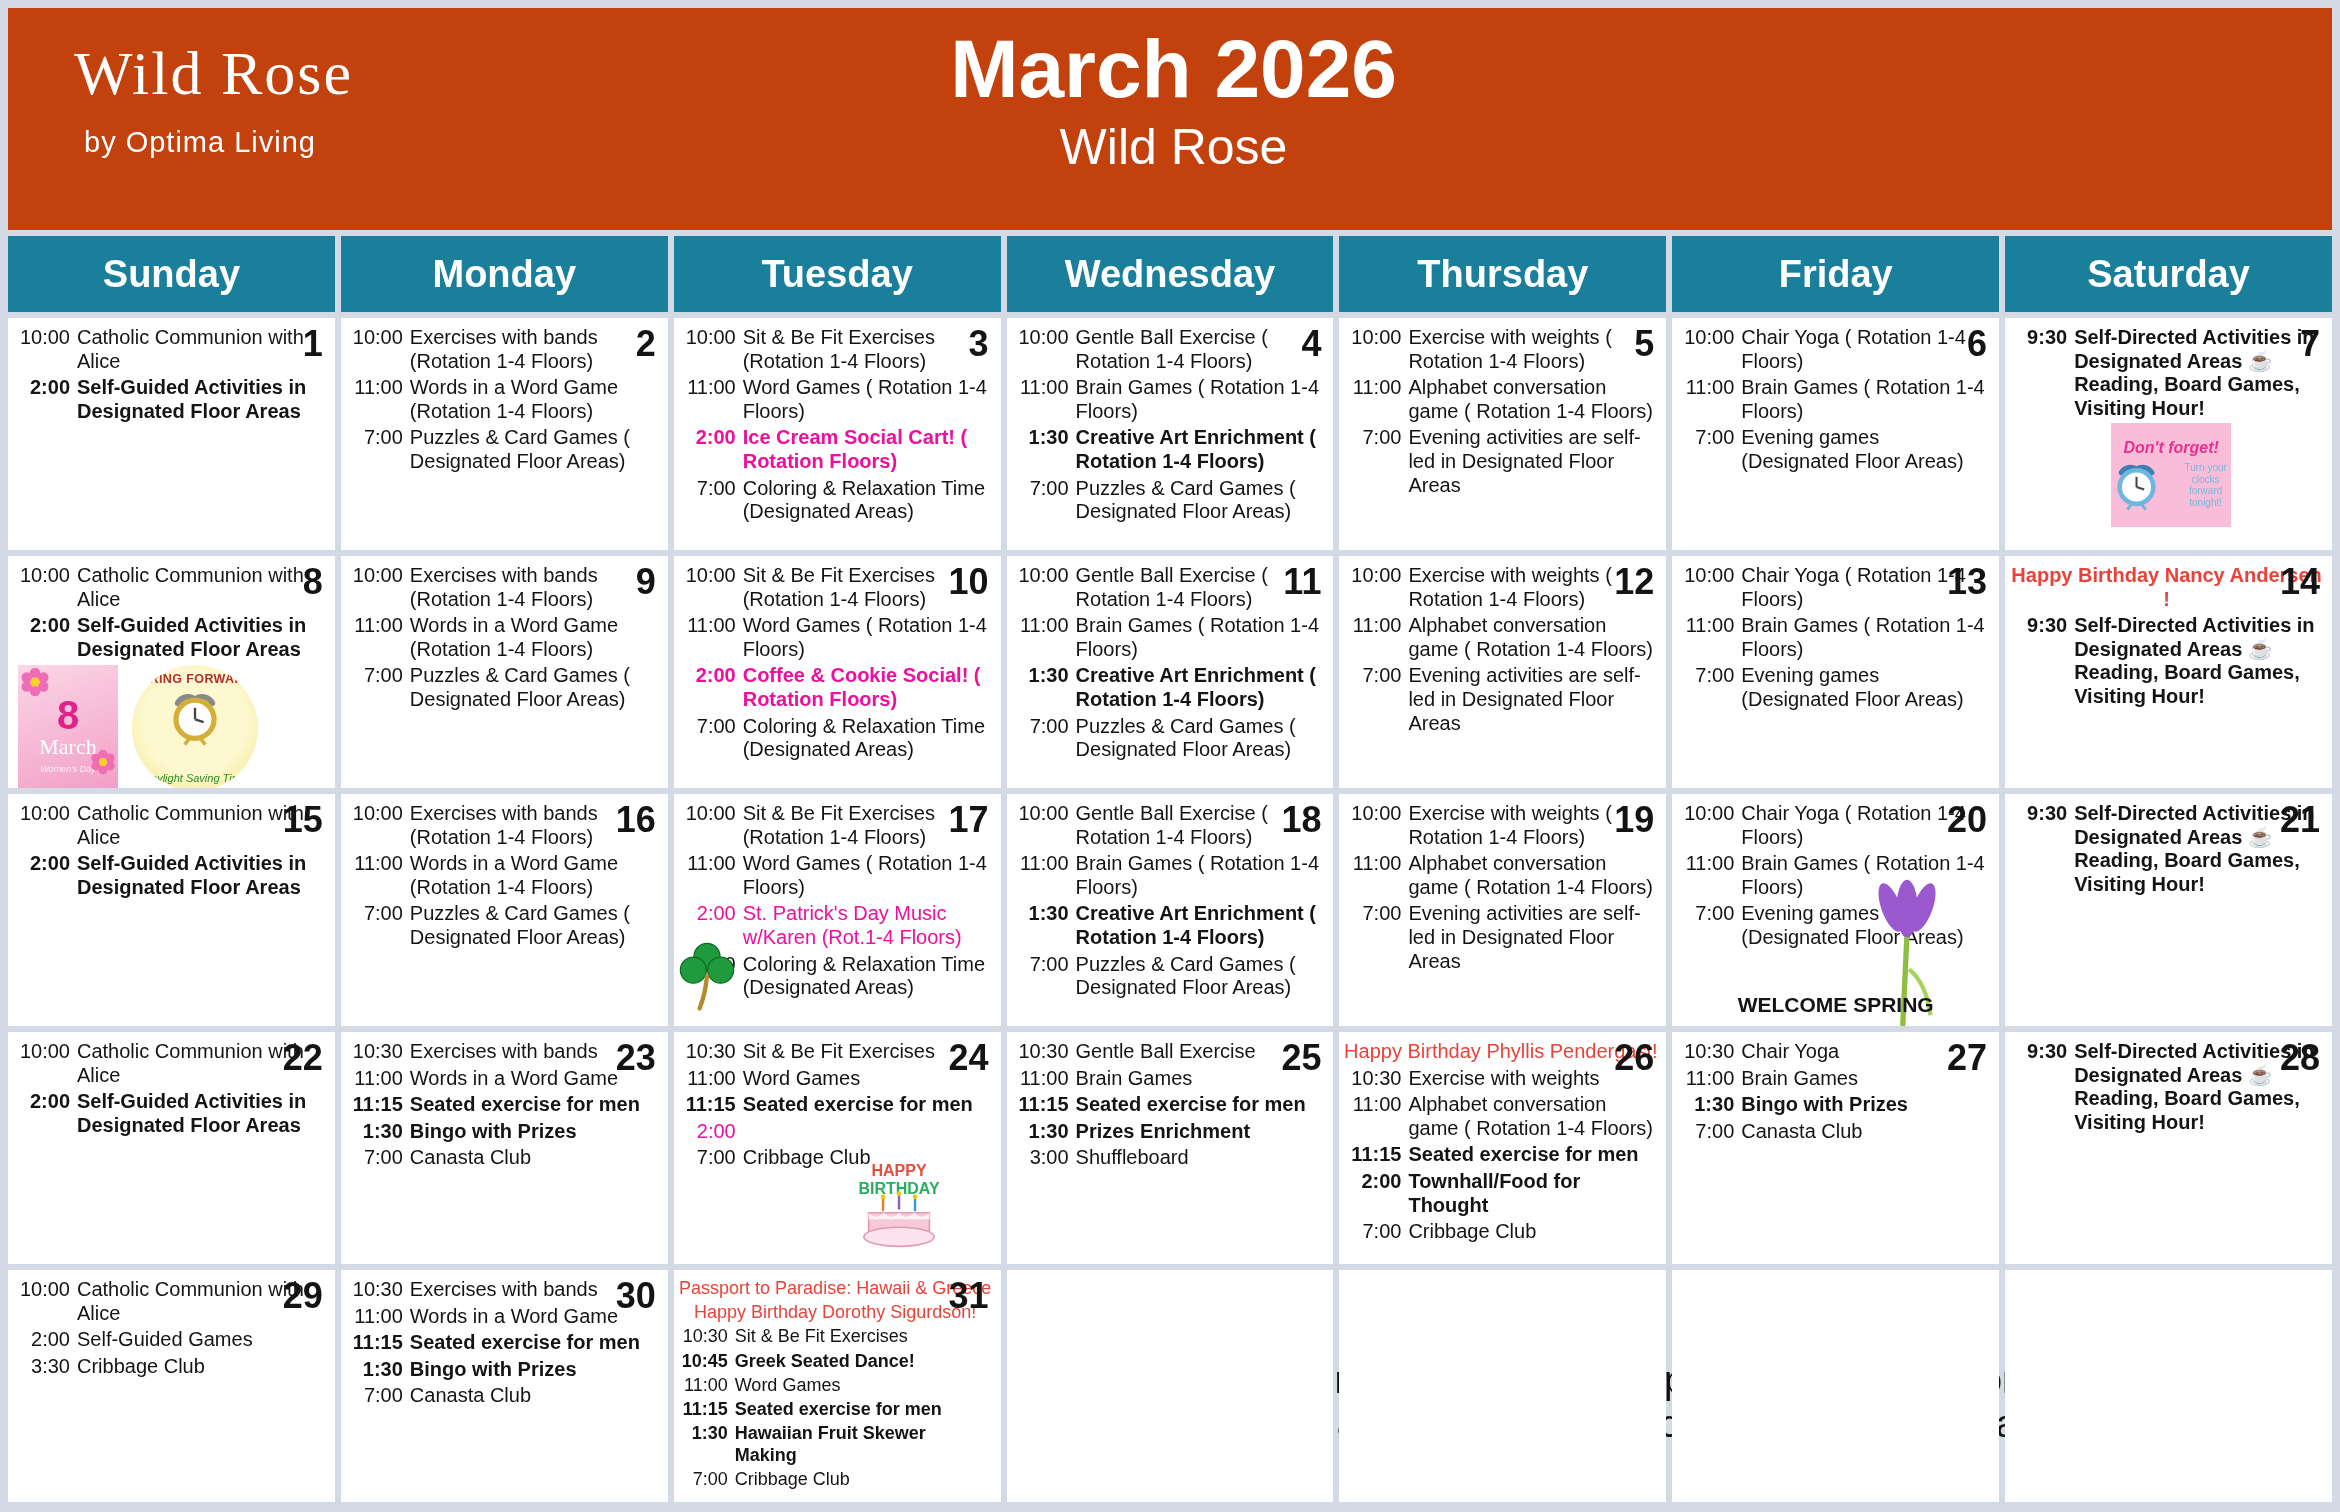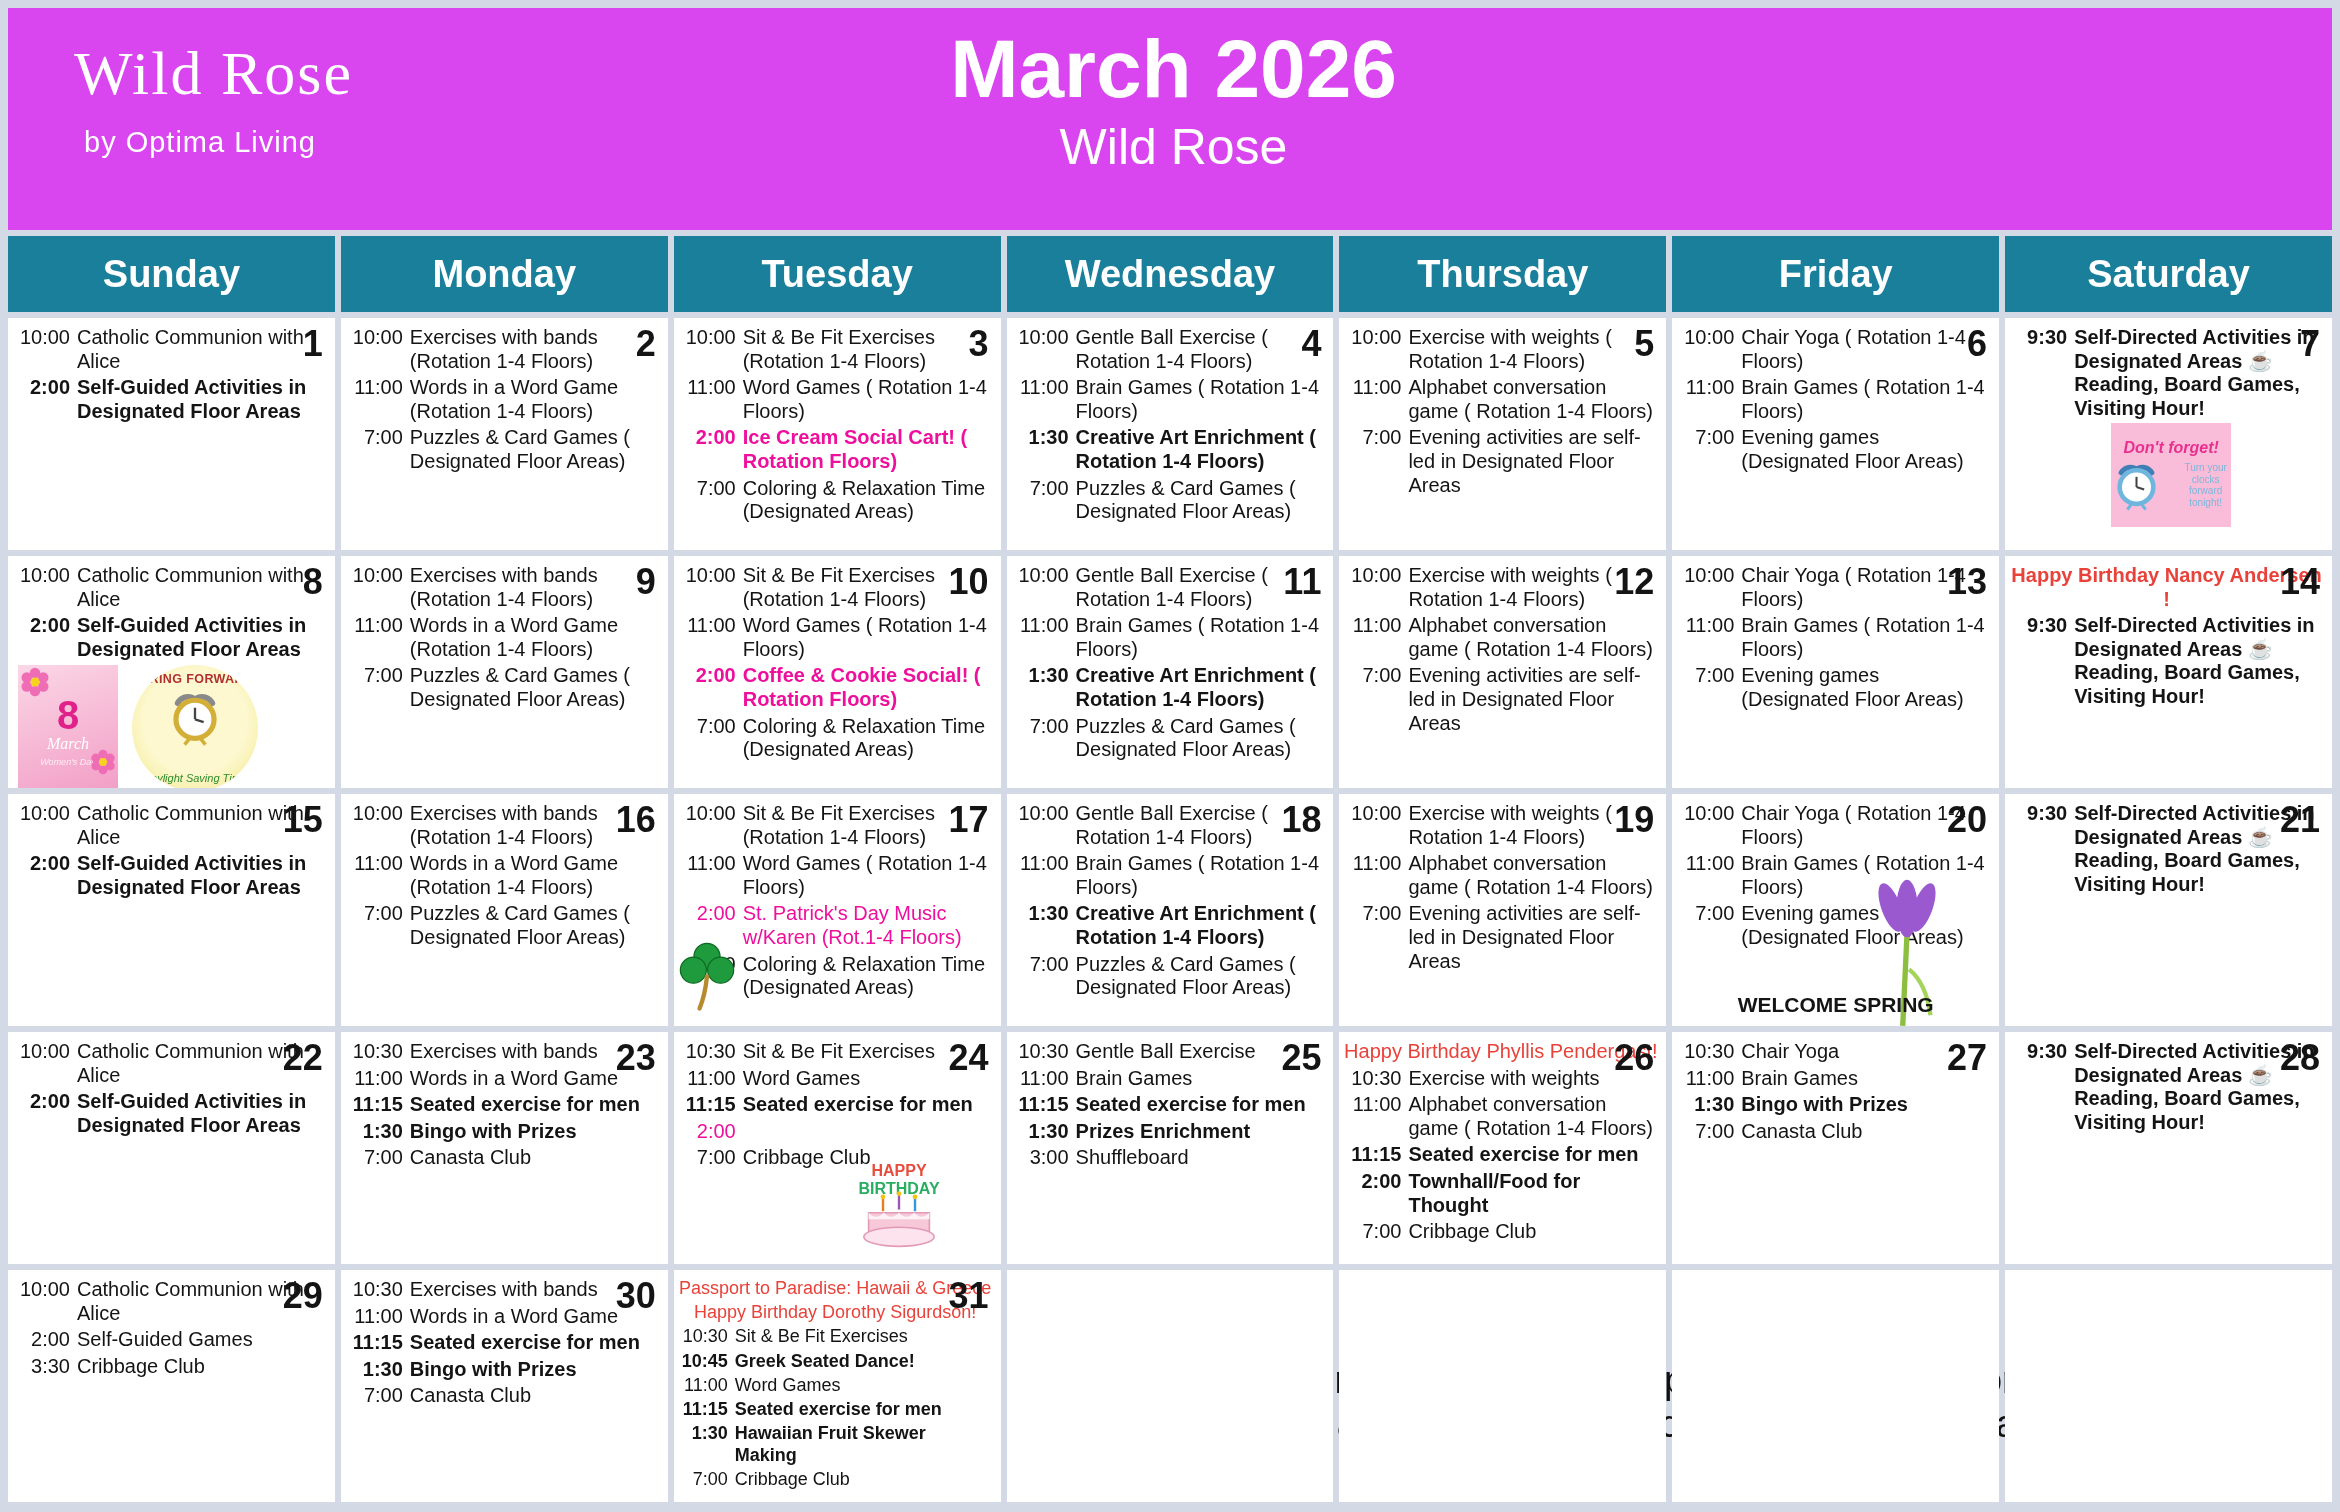--- a/index.html
+++ b/index.html
@@ -4,21 +4,21 @@
 <style>
   html,body{margin:0;padding:0;}
   body{
     width:2340px;height:1512px;overflow:hidden;
     background:#d3d9e5;
     font-family:"Liberation Sans",sans-serif;
     color:#141414;
   }
   .page{box-sizing:border-box;width:2340px;height:1512px;padding:8px;}
   
-  .topbar{height:222px;background:#d946ef;position:relative;color:#fff;}
+  .topbar{height:222px;background:#c2410c;position:relative;color:#fff;}
   .logo{position:absolute;left:66px;top:34px;}
   .logo-title{font-family:"Liberation Serif",serif;font-size:62px;letter-spacing:2px;line-height:1;}
   .logo-sub{font-size:29px;font-weight:normal;margin:22px 0 0 10px;letter-spacing:1px;}
   .title-wrap{text-align:center;padding-top:16px;padding-left:7px;}
   .month-title{font-size:82px;font-weight:800;line-height:1.1;}
   .month-sub{font-size:50px;margin-top:4px;}
   
   .calendar{
     position:relative;margin-top:6px;
     display:grid;grid-template-columns:repeat(7,1fr);
@@ -49,21 +49,21 @@
   
   .img-df{width:120px;height:104px;background:#f9bcd9;margin:2px 0 0 102px;
     text-align:center;box-sizing:border-box;padding-top:16px;}
   .df-title{color:#e8318f;font-size:16px;font-style:italic;font-weight:bold;}
   .df-row{display:flex;align-items:center;justify-content:center;gap:18px;}
   .df-sub{color:#7cb8dc;font-size:10px;line-height:1.15;width:54px;text-align:center;}
   .img-row{display:flex;gap:14px;margin:4px 0 0 6px;align-items:flex-end;}
   .img-wd{width:100px;height:126px;background:linear-gradient(160deg,#fbd7e6,#f29ec6);
     position:relative;text-align:center;overflow:hidden;}
   .wd-num{color:#e0218a;font-size:40px;font-weight:800;line-height:1;margin-top:30px;}
-  .wd-month{font-family:"Liberation Serif",serif;font-style:italic;color:#fff;font-size:16px;line-height:1.1;}
+  .wd-month{font-family:"Liberation Serif",serif;color:#fff;font-size:22px;line-height:1.1;}
   .wd-sub{color:#fdeef5;font-size:9px;font-style:italic;margin-top:4px;}
   .wd-fl{position:absolute;}
   .wd-fl.tl{left:2px;top:2px;}
   .wd-fl.br{right:2px;bottom:16px;}
   .img-sf{width:126px;height:126px;border-radius:50%;position:relative;text-align:center;
     overflow:hidden;background:radial-gradient(circle at 50% 45%,#fdf8cf 55%,#f0e583);}
   .sf-title{color:#b03030;font-weight:800;font-size:12.5px;padding-top:7px;letter-spacing:.4px;}
   .sf-sub{color:#2e8b2e;font-style:italic;font-size:11px;position:absolute;bottom:6px;width:100%;}
   .img-sf svg{display:block;margin:0 auto;}
   .img-sham{position:absolute;left:2px;top:146px;}

